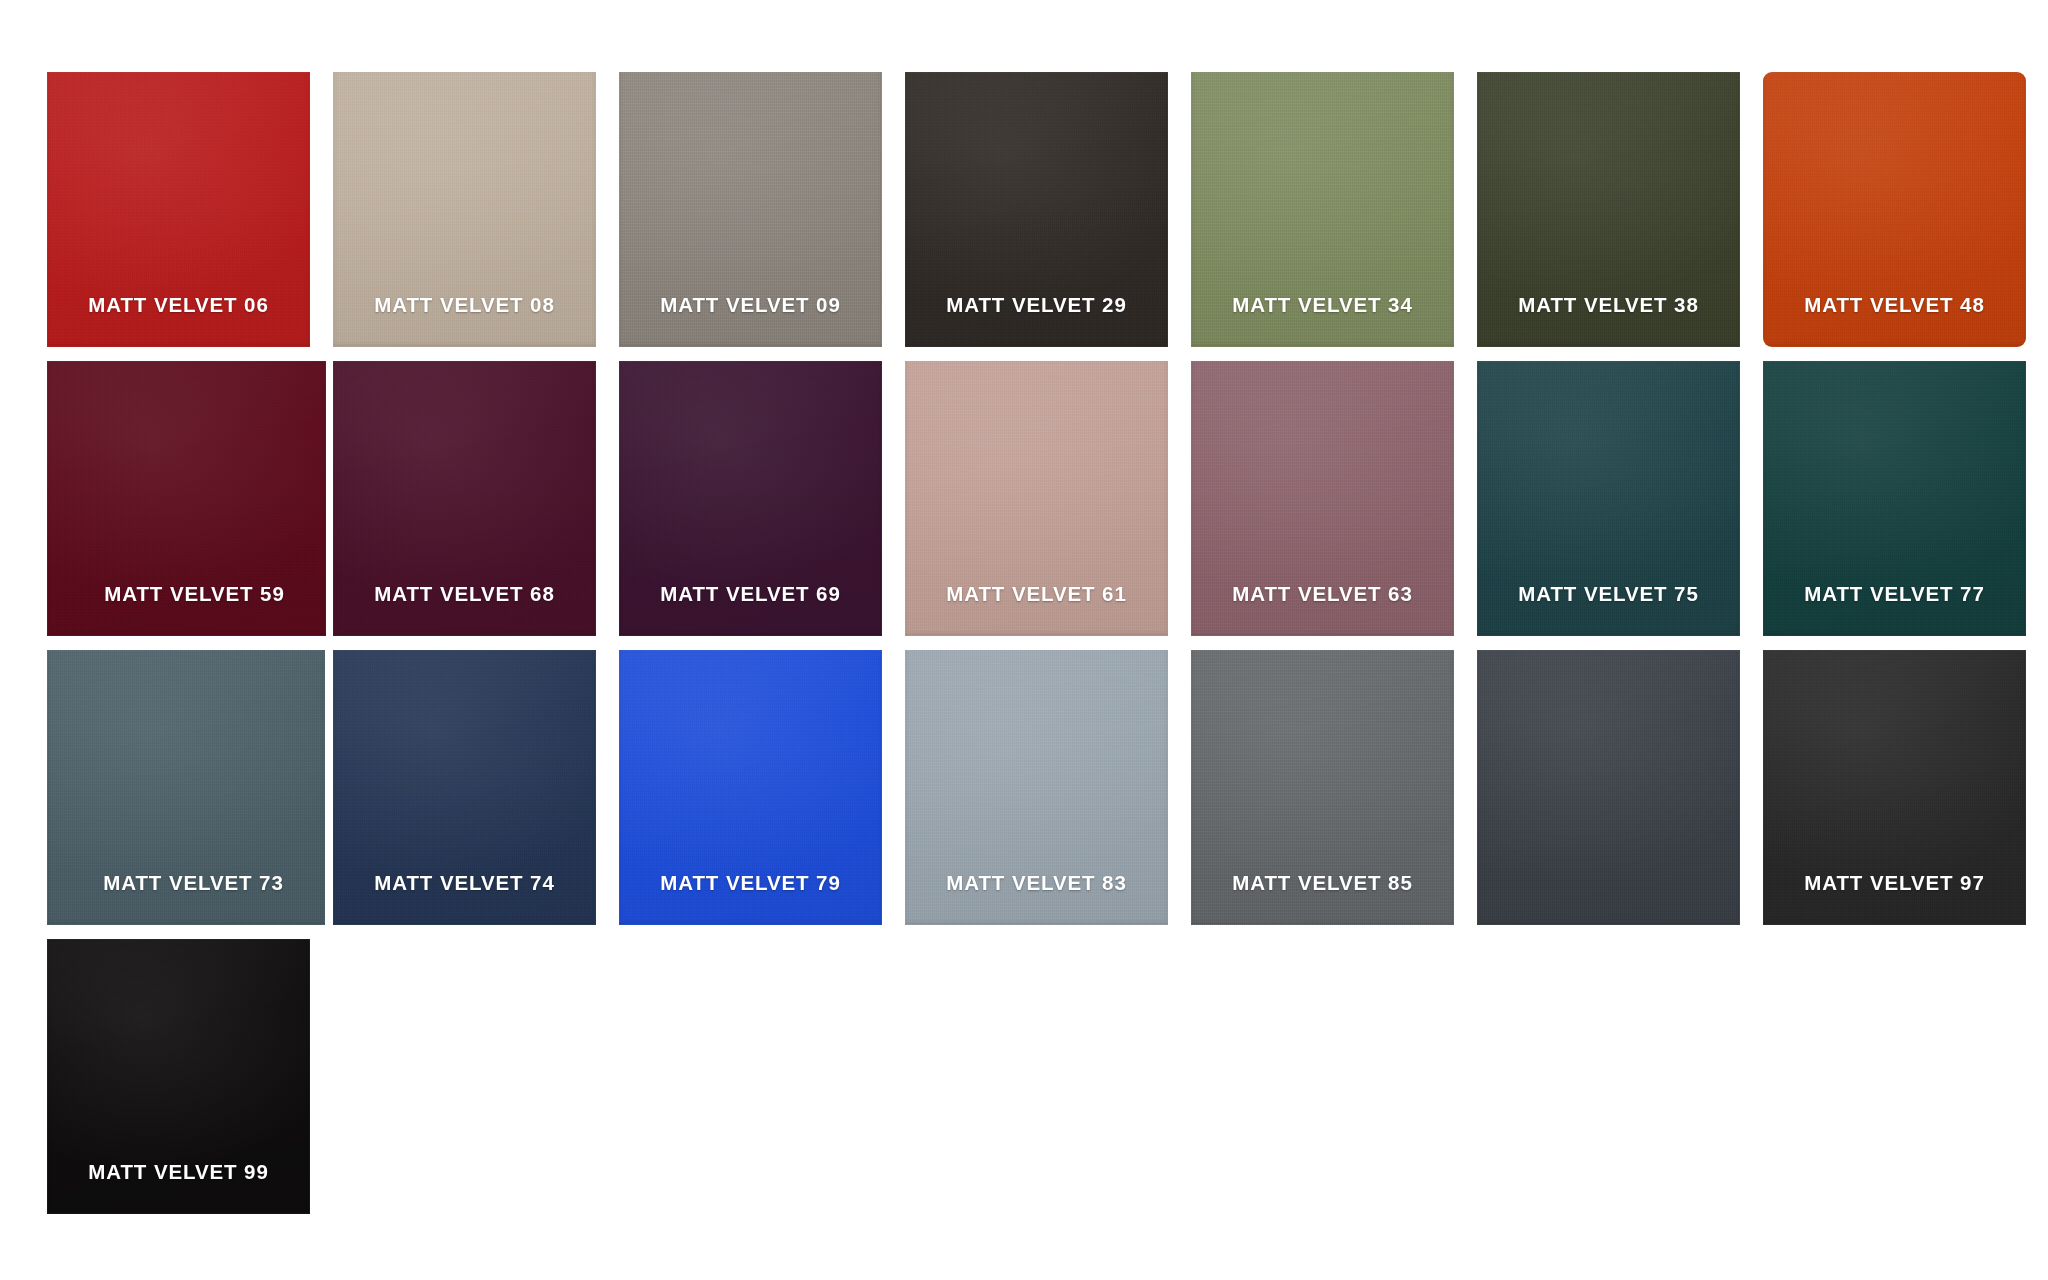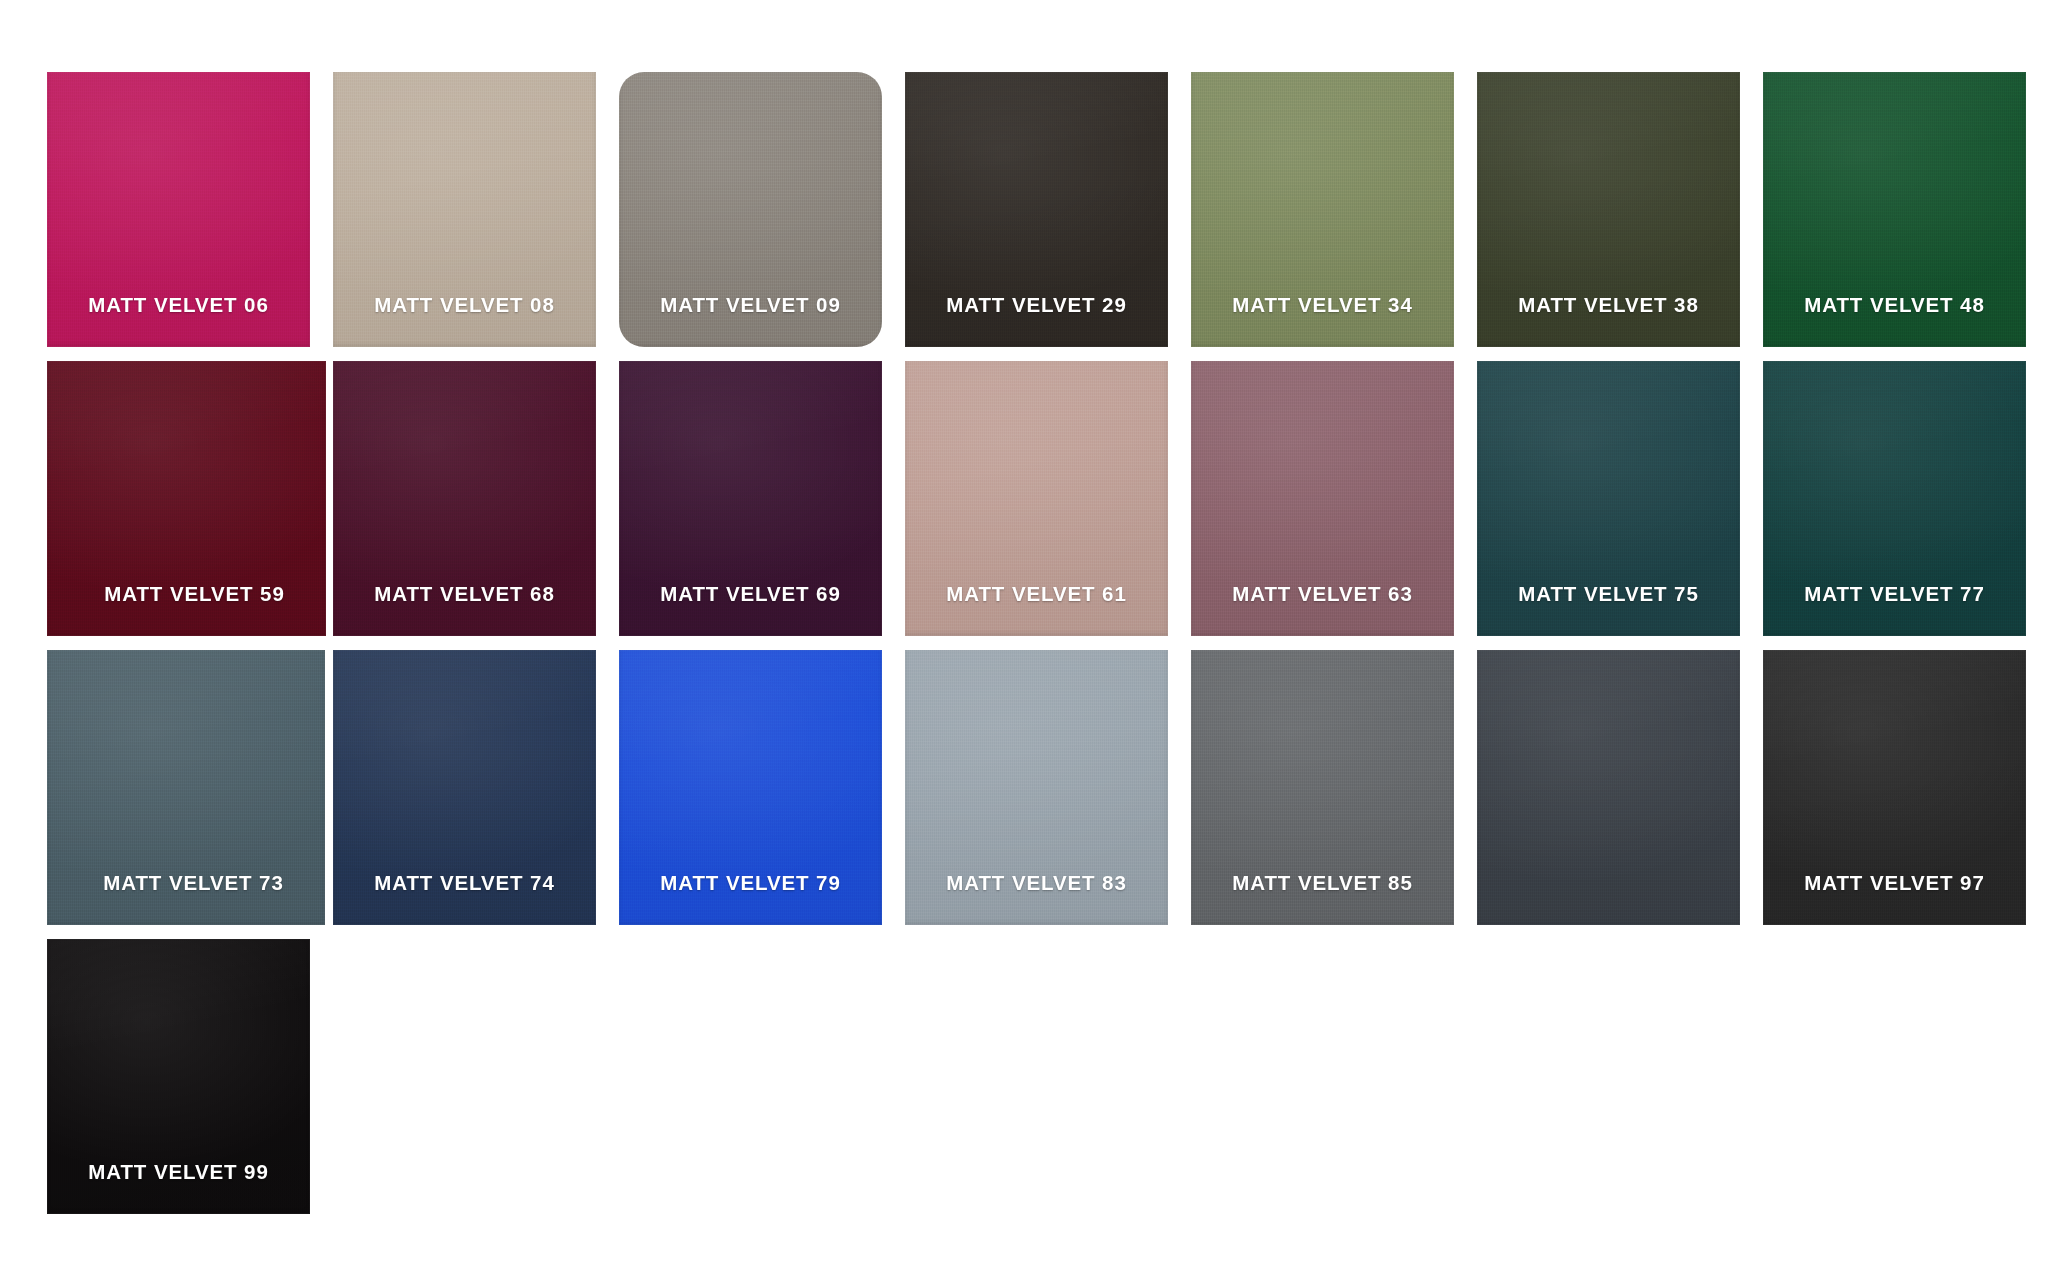--- a/index.html
+++ b/index.html
@@ -97,33 +97,33 @@
 
   .swatch-cell.empty {
     background: transparent !important;
   }
 </style>
 </head>
 <body>
 
 <div class="swatch-sheet">
   <div class="swatch-grid">
-      <div class="swatch-cell" style="background: #be185d;">
+      <div class="swatch-cell" style="background: #b91c1c;">
         <span class="texture"></span>
         <span class="sheen"></span>
         <span class="edge"></span>
         <div class="swatch-label">MATT VELVET 06</div>
       </div>
       <div class="swatch-cell" style="background: rgb(189, 175, 159);">
         <span class="texture"></span>
         <span class="sheen"></span>
         <span class="edge"></span>
         <div class="swatch-label">MATT VELVET 08</div>
       </div>
-      <div class="swatch-cell" style="background: rgb(139, 133, 125); border-radius: 25px;">
+      <div class="swatch-cell" style="background: rgb(139, 133, 125);">
         <span class="texture"></span>
         <span class="sheen"></span>
         <span class="edge"></span>
         <div class="swatch-label">MATT VELVET 09</div>
       </div>
       <div class="swatch-cell" style="background: rgb(47, 42, 37);">
         <span class="texture"></span>
         <span class="sheen"></span>
         <span class="edge"></span>
         <div class="swatch-label">MATT VELVET 29</div>
@@ -133,21 +133,21 @@
         <span class="sheen"></span>
         <span class="edge"></span>
         <div class="swatch-label">MATT VELVET 34</div>
       </div>
       <div class="swatch-cell" style="background: rgb(59, 65, 44);">
         <span class="texture"></span>
         <span class="sheen"></span>
         <span class="edge"></span>
         <div class="swatch-label">MATT VELVET 38</div>
       </div>
-      <div class="swatch-cell" style="background: #14532d;">
+      <div class="swatch-cell" style="background: #c2410c; border-radius: 9px;">
         <span class="texture"></span>
         <span class="sheen"></span>
         <span class="edge"></span>
         <div class="swatch-label">MATT VELVET 48</div>
       </div>
       <div class="swatch-cell" style="background: rgb(93, 10, 27); padding-left: 16px;">
         <span class="texture"></span>
         <span class="sheen"></span>
         <span class="edge"></span>
         <div class="swatch-label">MATT VELVET 59</div>

